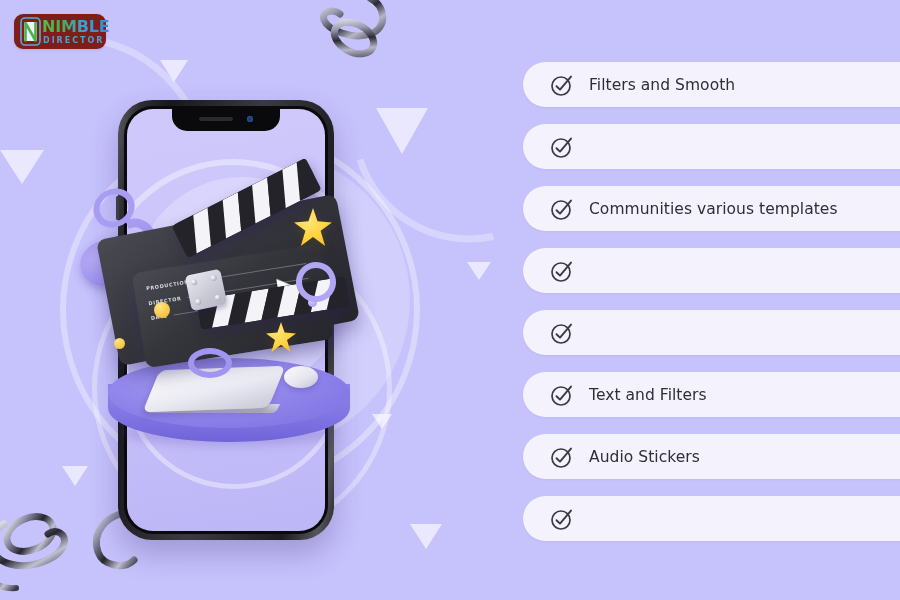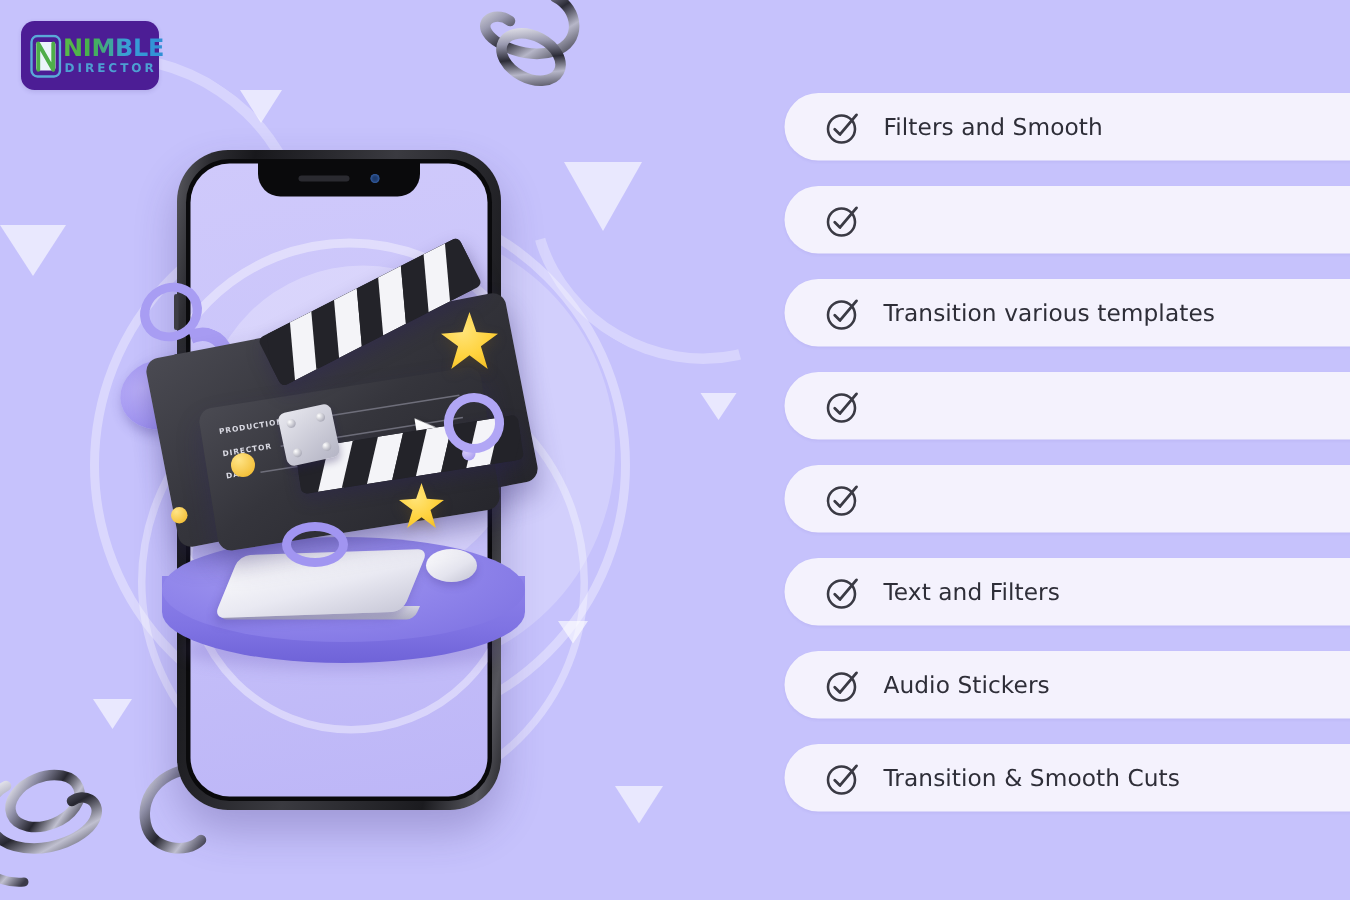--- a/index.html
+++ b/index.html
@@ -57,22 +57,22 @@
 
   
   .squiggle { position: absolute; }
   .sq-top { left: 308px; top: -6px; }
   .sq-bot { left: -18px; top: 486px; }
 
   
   .logo-card {
     position: absolute;
     left: 14px; top: 14px;
-    width: 92px; height: 46px;
-    background: #4c1d95;
+    width: 92px; height: 35px;
+    background: #7f1d1d;
     border-radius: 9px;
     display: flex;
     align-items: center;
     padding: 0 6px;
     box-shadow: 0 1px 3px rgba(60,50,120,0.13);
   }
   .logo-mark { width: 21px; height: 29px; flex: 0 0 auto; margin-right: 1px; }
   .logo-words { display: flex; flex-direction: column; line-height: 1; }
   .logo-nimble {
     font-family: "DejaVu Sans", sans-serif;
@@ -536,21 +536,21 @@
         <circle cx="11" cy="13" r="9" fill="none" stroke="#3a3a44" stroke-width="1.7"></circle>
         <path d="M6.5 13.2 L10 16.6 L21 3.6" fill="none" stroke="#3a3a44" stroke-width="1.9" stroke-linecap="round" stroke-linejoin="round"></path>
       </svg>
     </div>
 
     <div class="feature-pill">
       <svg class="check-icon" viewBox="0 0 24 24">
         <circle cx="11" cy="13" r="9" fill="none" stroke="#3a3a44" stroke-width="1.7"></circle>
         <path d="M6.5 13.2 L10 16.6 L21 3.6" fill="none" stroke="#3a3a44" stroke-width="1.9" stroke-linecap="round" stroke-linejoin="round"></path>
       </svg>
-      <span class="feature-label">Transition various templates</span>
+      <span class="feature-label">Communities various templates</span>
     </div>
 
     <div class="feature-pill">
       <svg class="check-icon" viewBox="0 0 24 24">
         <circle cx="11" cy="13" r="9" fill="none" stroke="#3a3a44" stroke-width="1.7"></circle>
         <path d="M6.5 13.2 L10 16.6 L21 3.6" fill="none" stroke="#3a3a44" stroke-width="1.9" stroke-linecap="round" stroke-linejoin="round"></path>
       </svg>
     </div>
 
     <div class="feature-pill">
@@ -574,17 +574,16 @@
         <path d="M6.5 13.2 L10 16.6 L21 3.6" fill="none" stroke="#3a3a44" stroke-width="1.9" stroke-linecap="round" stroke-linejoin="round"></path>
       </svg>
       <span class="feature-label">Audio Stickers</span>
     </div>
 
     <div class="feature-pill">
       <svg class="check-icon" viewBox="0 0 24 24">
         <circle cx="11" cy="13" r="9" fill="none" stroke="#3a3a44" stroke-width="1.7"></circle>
         <path d="M6.5 13.2 L10 16.6 L21 3.6" fill="none" stroke="#3a3a44" stroke-width="1.9" stroke-linecap="round" stroke-linejoin="round"></path>
       </svg>
-      <span class="feature-label">Transition &amp; Smooth Cuts</span>
     </div>
 
   </div>
 </div>
 
 </body></html>

